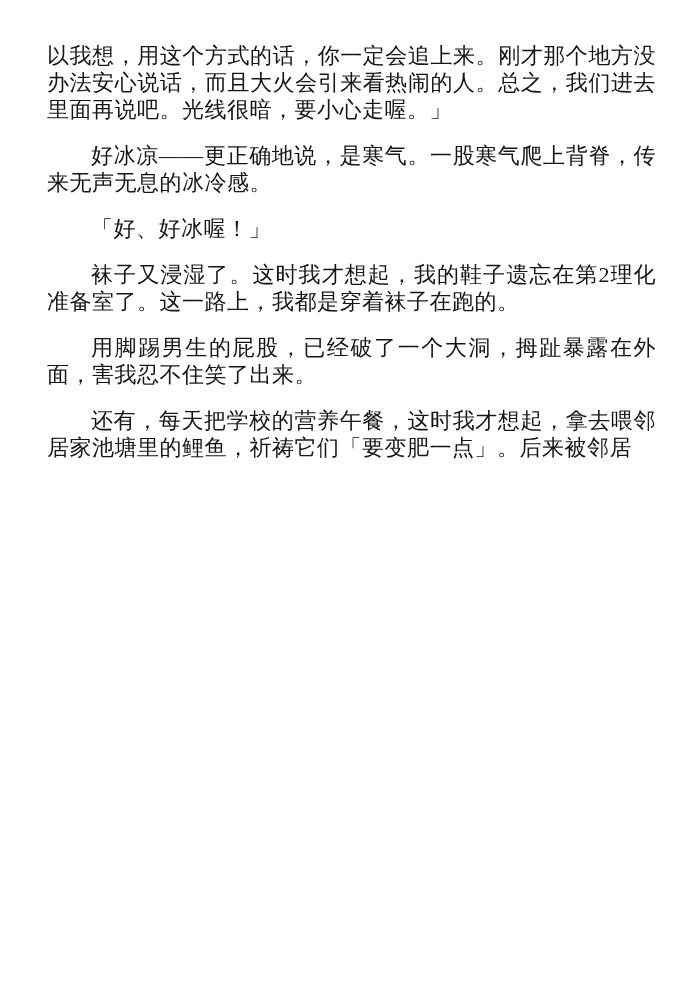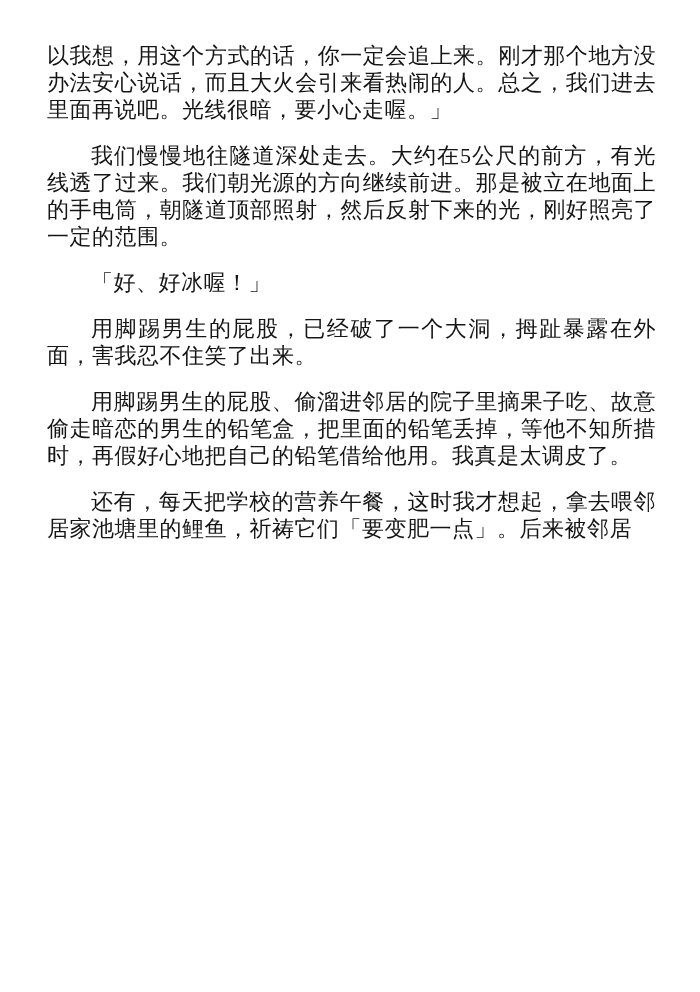--- a/index.html
+++ b/index.html
@@ -32,18 +32,18 @@
   }
   .book-page p.no-indent {
     text-indent: 0;
   }
 </style>
 </head>
 <body>
 
 <div class="book-page">
   <p class="no-indent">以我想，用这个方式的话，你一定会追上来。刚才那个地方没办法安心说话，而且大火会引来看热闹的人。总之，我们进去里面再说吧。光线很暗，要小心走喔。」</p>
-  <p>我们慢慢地往隧道深处走去。大约在5公尺的前方，有光线透了过来。我们朝光源的方向继续前进。那是被立在地面上的手电筒，朝隧道顶部照射，然后反射下来的光，刚好照亮了一定的范围。</p>
+  <p>好冰凉——更正确地说，是寒气。一股寒气爬上背脊，传来无声无息的冰冷感。</p>
   <p>「好、好冰喔！」</p>
+  <p>袜子又浸湿了。这时我才想起，我的鞋子遗忘在第2理化准备室了。这一路上，我都是穿着袜子在跑的。</p>
   <p>用脚踢男生的屁股，已经破了一个大洞，拇趾暴露在外面，害我忍不住笑了出来。</p>
-  <p>用脚踢男生的屁股、偷溜进邻居的院子里摘果子吃、故意偷走暗恋的男生的铅笔盒，把里面的铅笔丢掉，等他不知所措时，再假好心地把自己的铅笔借给他用。我真是太调皮了。</p>
   <p>还有，每天把学校的营养午餐，这时我才想起，拿去喂邻居家池塘里的鲤鱼，祈祷它们「要变肥一点」。后来被邻居</p>
 </div>
 
 </body></html>

